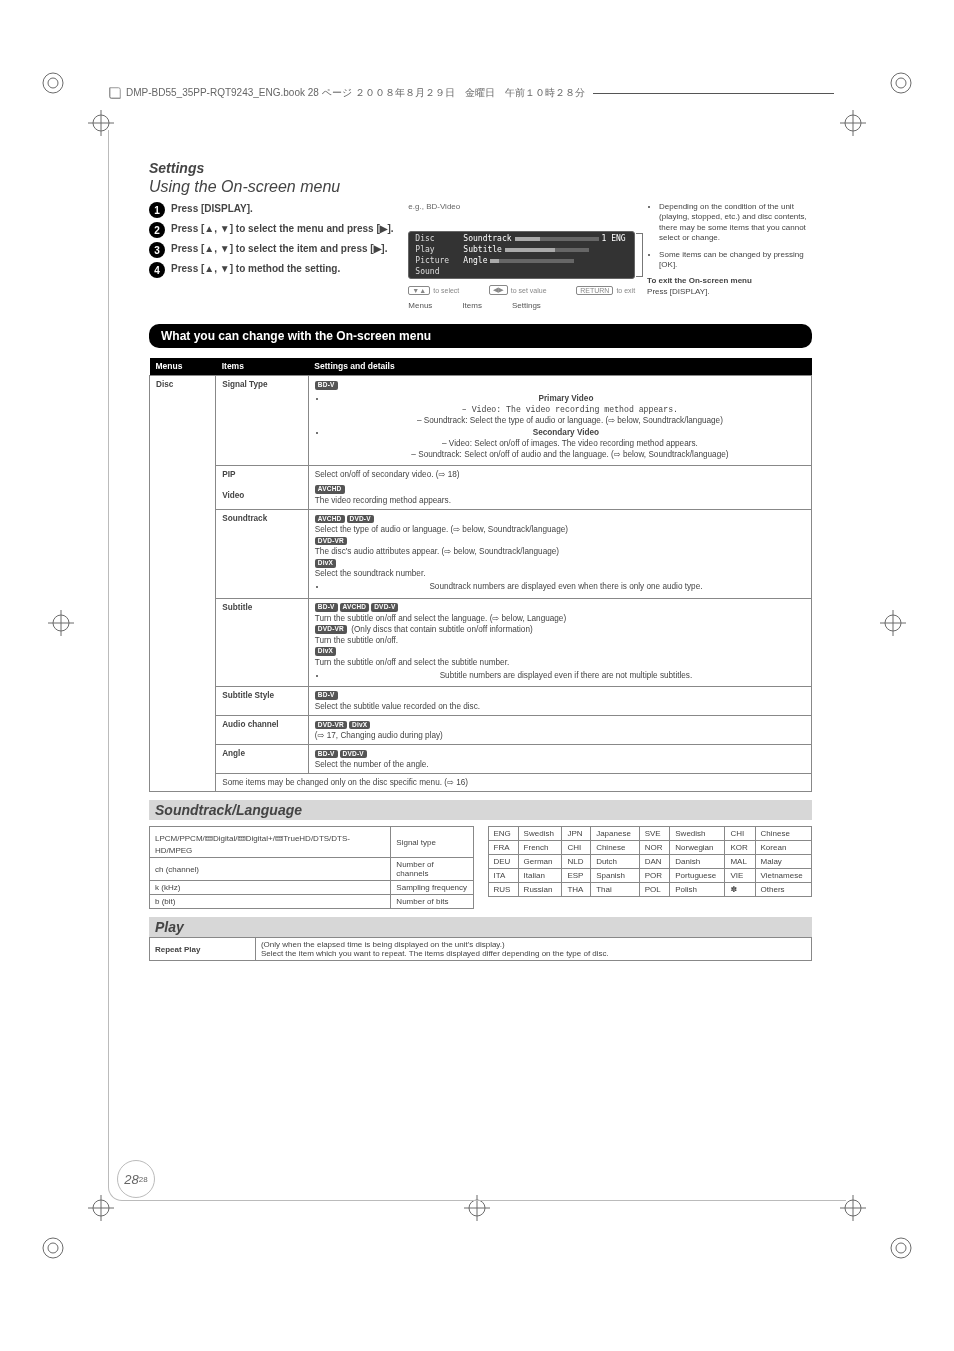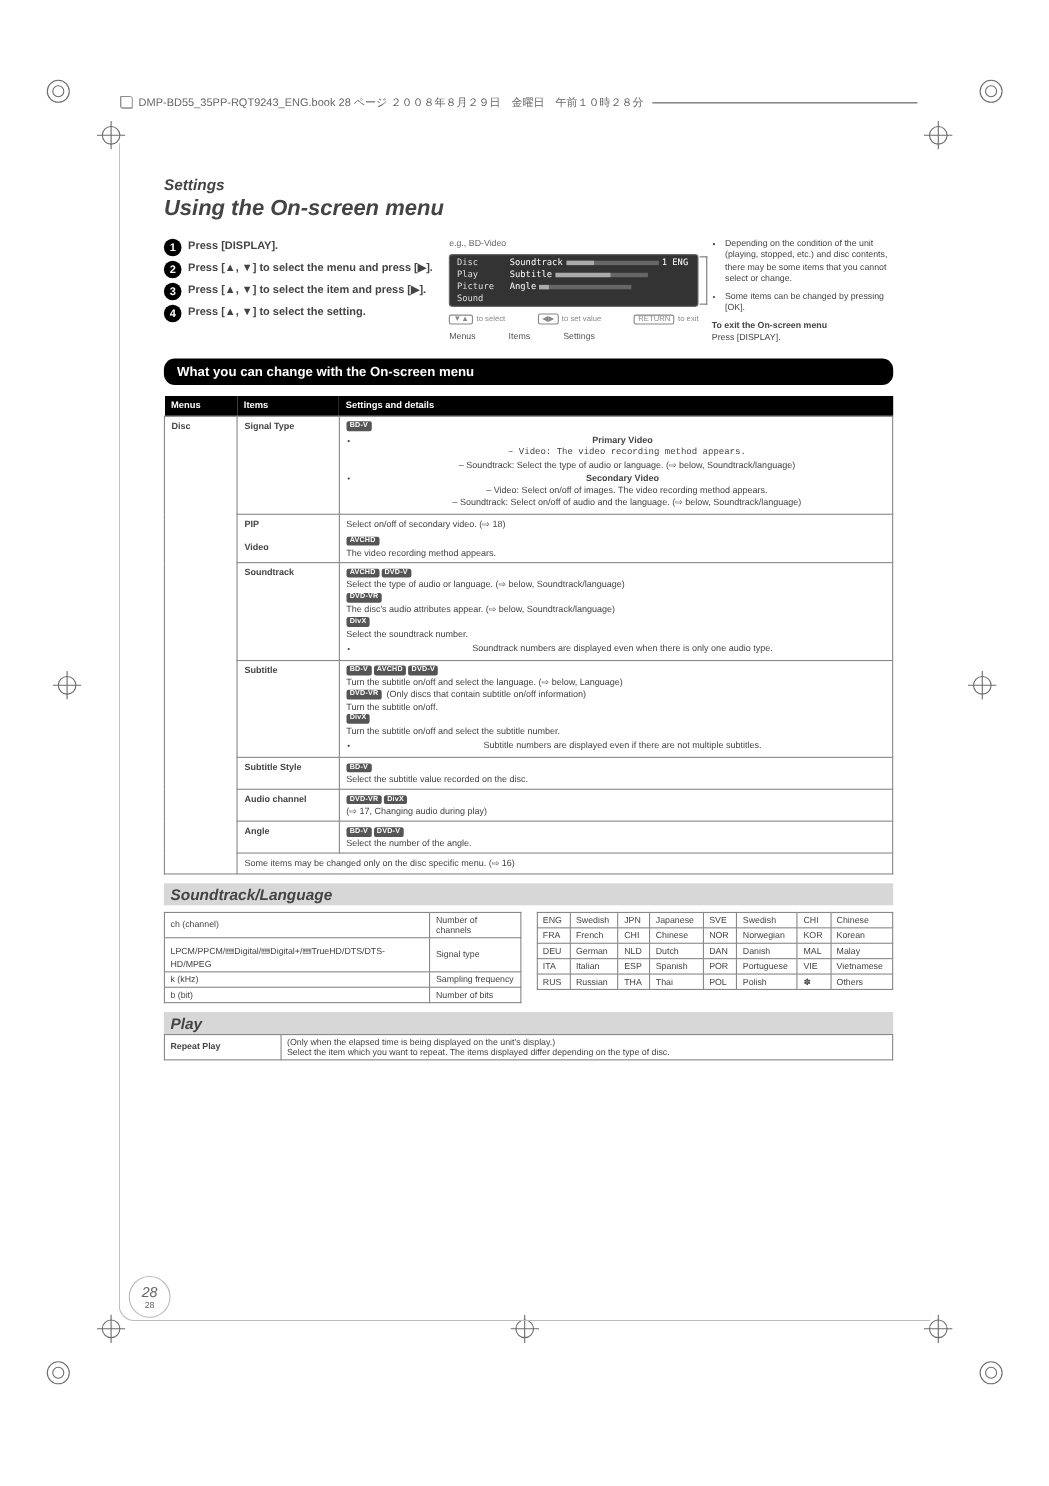--- a/index.html
+++ b/index.html
@@ -157,21 +157,21 @@
 
   .two-col {
     display: flex; gap: 14px; margin-top: 6px;
   }
   .two-col > div { flex: 1; }
 
   
   .page-num {
     position: absolute; left: 8px; bottom: 2px;
     width: 36px; height: 36px; border: 1px solid #bbb; border-radius: 50%;
-    display: flex; flex-direction: column; align-items: center; justify-content: center;
+    display: flex; flex-direction: row; align-items: center; justify-content: center;
     font-size: 8px; color: #666;
   }
   .page-num .big { font-style: italic; font-size: 13px; color:#666; }
 </style>
 </head>
 <body>
 
 <div class="sheet">
 
   <div class="reg-mark tl-big">
@@ -254,46 +254,46 @@
           <path d="M2 2h10a2 2 0 0 1 2 2v10H4a2 2 0 0 1-2-2V2z"></path>
           <path d="M2 2v10a2 2 0 0 0 2 2h10"></path>
         </svg>
     </span>
     <span>DMP-BD55_35PP-RQT9243_ENG.book  28 ページ  ２００８年８月２９日　金曜日　午前１０時２８分</span>
     <span class="rule"></span>
   </div>
 
   <div class="page">
     <div style="font-size:14px; font-weight:bold; font-style:italic; margin-bottom:2px;">Settings</div>
-    <div style="font-size:20px; font-weight:bold; font-style:italic; margin-bottom:16px;">Using the On-screen menu</div>
+    <div style="font-size:16px; font-weight:normal; font-style:italic; margin-bottom:6px;">Using the On-screen menu</div>
 
 
     <div class="ops">
 
       <div class="ops-left">
         <div class="step">
             <span class="num">1</span>
           <span class="body"><b>Press [DISPLAY].</b></span>
           </div>
         <div class="step">
             <span class="num">2</span>
           <span class="body"><b>Press [▲, ▼] to select the menu and press [▶].</b></span>
           </div>
         <div class="step">
             <span class="num">3</span>
           <span class="body"><b>Press [▲, ▼] to select the item and press [▶].</b></span>
           </div>
         <div class="step">
             <span class="num">4</span>
-          <span class="body"><b>Press [▲, ▼] to select the setting.</b></span>
+          <span class="body"><b>Press [▲, ▼] to method the setting.</b></span>
           </div>
       </div>
 
       <div class="ops-mid">
-        <div style="font-size:8px; color:#666; margin-bottom:1px;">e.g., BD-Video</div>
+        <div style="font-size:8px; color:#666; margin-bottom:16px;">e.g., BD-Video</div>
         <div style="position:relative;">
           <div class="osd">
             <div class="osd-row">
                 <span class="lbl">Disc</span>
               <span class="val">
                   <span>Soundtrack</span>
                 <span class="slider-track">
                     <span class="fill" style="width:30%"></span>
                   </span>
                 <span>1 ENG</span>
@@ -451,26 +451,26 @@
     </table>
 
     
     <div class="lang-block">
       <div class="hd">Soundtrack/Language</div>
       <div class="two-col">
         <div>
           <table class="lang-table">
             <tbody id="soundtrack-rows">
                 <tr>
+                  <td>LPCM/PPCM/🝚Digital/🝚Digital+/🝚TrueHD/DTS/DTS-HD/MPEG</td>
+                  <td>Signal type</td>
+                </tr>
+                <tr>
                   <td>ch (channel)</td>
                   <td>Number of channels</td>
-                </tr>
-                <tr>
-                  <td>LPCM/PPCM/🝚Digital/🝚Digital+/🝚TrueHD/DTS/DTS-HD/MPEG</td>
-                  <td>Signal type</td>
                 </tr>
                 <tr>
                   <td>k (kHz)</td>
                   <td>Sampling frequency</td>
                 </tr>
                 <tr>
                   <td>b (bit)</td>
                   <td>Number of bits</td>
                 </tr>
               </tbody>

